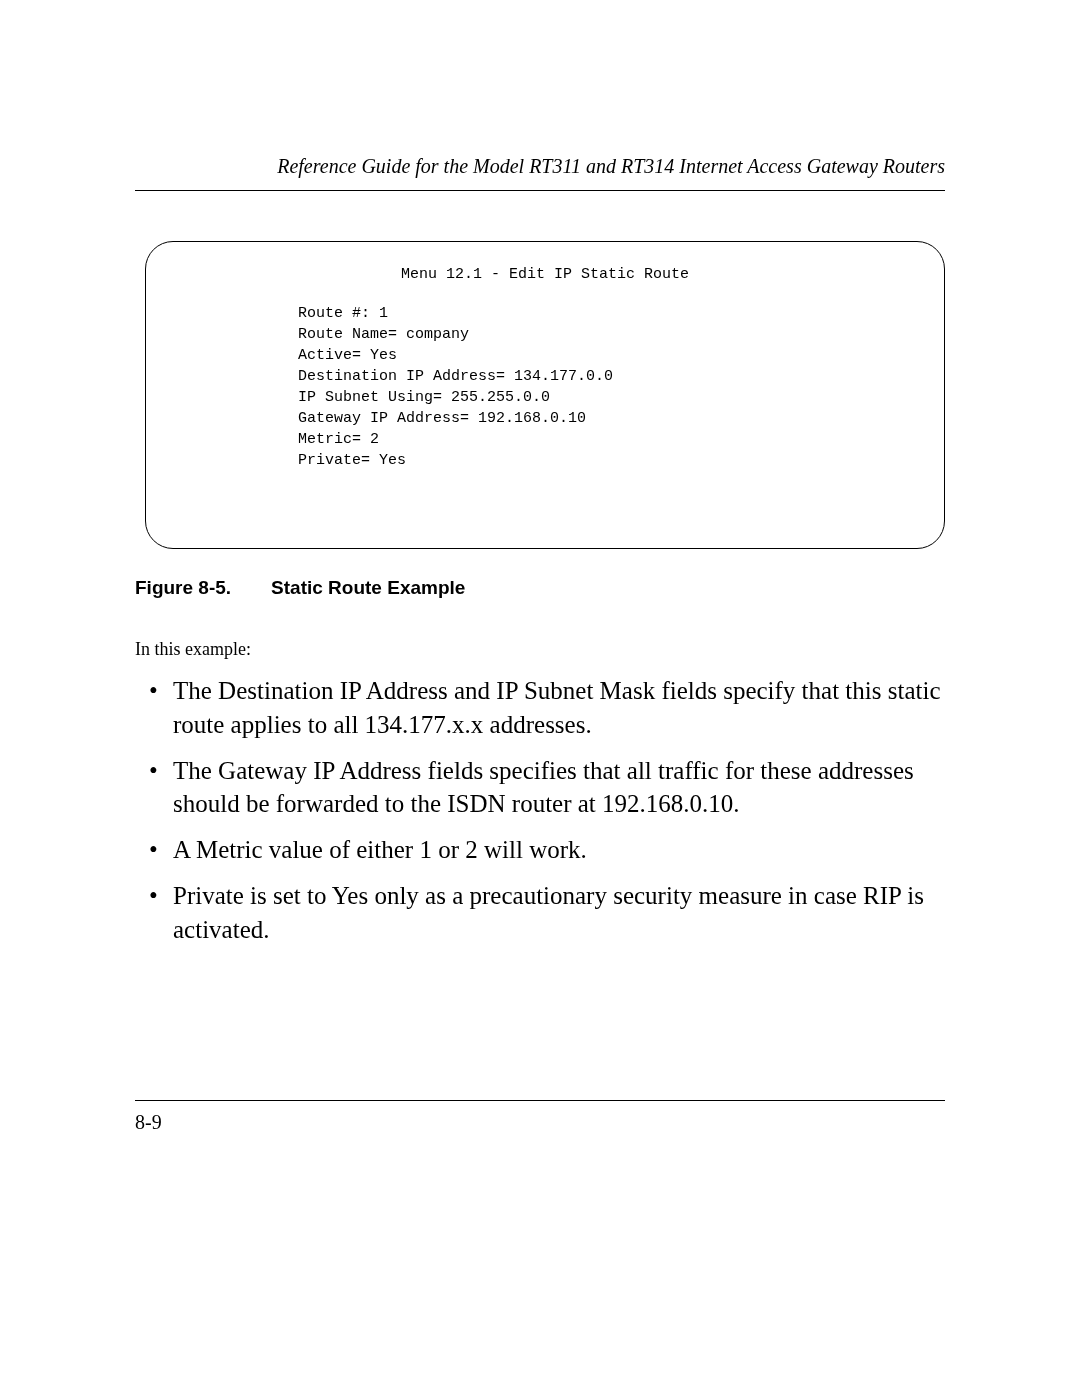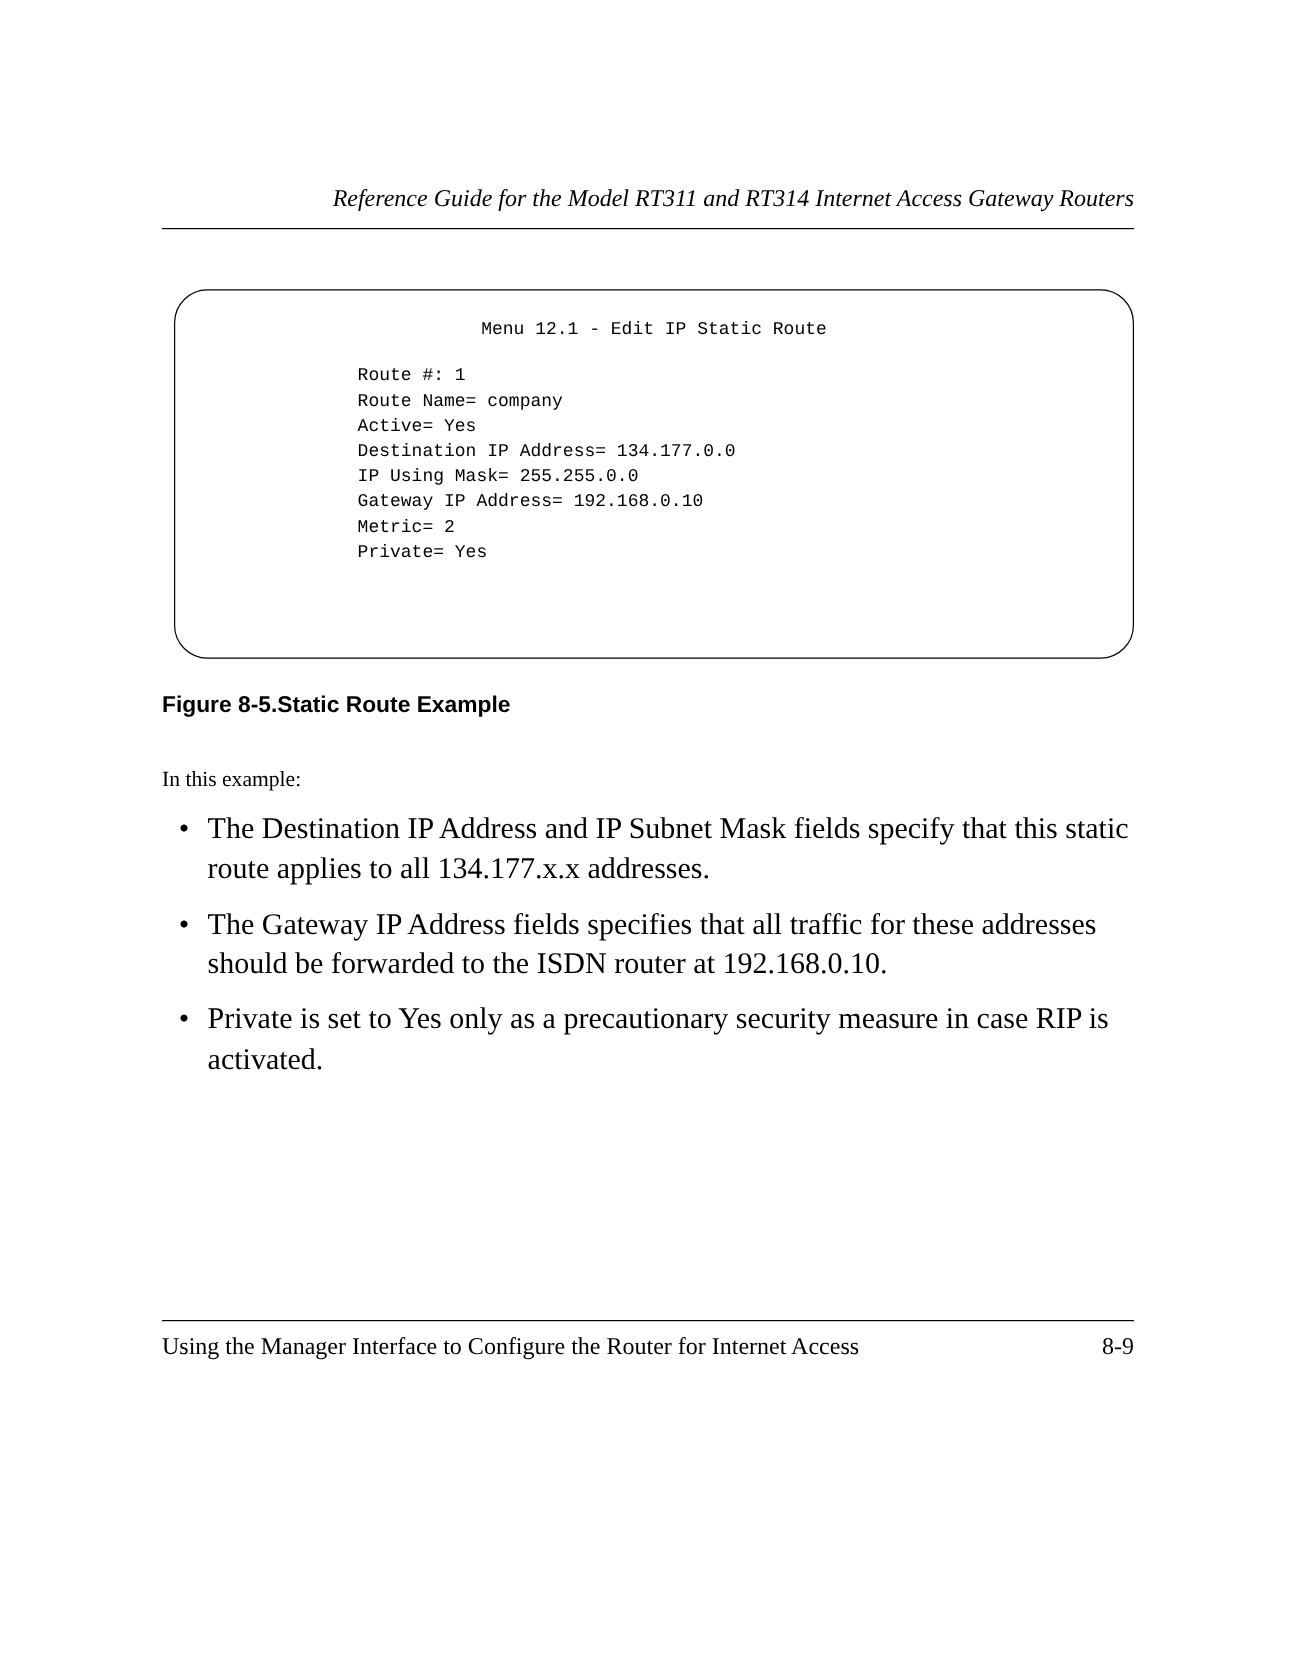--- a/index.html
+++ b/index.html
@@ -50,21 +50,21 @@
   .terminal-box .t-footer {
     white-space: pre;
     margin-left: 120px;
   }
   .figure-caption {
     font-family: Arial, Helvetica, sans-serif;
     font-weight: bold;
     font-size: 19px;
     margin: 12px 0 40px 0;
   }
-  .figure-caption .fig-label { display:inline-block; }
+  .figure-caption .fig-label { display:inline-block; margin-right: 40px; }
   .intro-line {
     font-size: 18px;
     margin: 0 0 14px 0;
   }
   ul.body-list {
     font-size: 25px;
     margin: 0;
     padding-left: 38px;
     list-style: none;
   }
@@ -99,36 +99,36 @@
   <div class="running-header">
     <span>Reference Guide for the Model RT311 and RT314 Internet Access Gateway Routers</span>
   </div>
 
   <div class="terminal-box">
     <div class="t-title">Menu 12.1 - Edit IP Static Route</div>
     <div class="t-body"><span>Route #: 1</span>
 <span>Route Name= company</span>
 <span>Active= Yes</span>
 <span>Destination IP Address= 134.177.0.0</span>
-<span>IP Using Mask= 255.255.0.0</span>
+<span>IP Subnet Using= 255.255.0.0</span>
 <span>Gateway IP Address= 192.168.0.10</span>
 <span>Metric= 2</span>
 <span>Private= Yes</span></div>
   </div>
 
   <div class="figure-caption">
     <span class="fig-label">Figure 8-5.</span><span>Static Route Example</span>
   </div>
 
   <p class="intro-line">In this example:</p>
 
   <ul class="body-list">
     <li><span>The Destination IP Address and IP Subnet Mask fields specify that this static route applies to all 134.177.x.x addresses.</span></li>
     <li><span>The Gateway IP Address fields specifies that all traffic for these addresses should be forwarded to the ISDN router at 192.168.0.10.</span></li>
+    <li><span>A Metric value of either 1 or 2 will work.</span></li>
     <li><span>Private is set to Yes only as a precautionary security measure in case RIP is activated.</span></li>
   </ul>
 
   <div class="footer">
-    <span>Using the Manager Interface to Configure the Router for Internet Access</span>
     <span>8-9</span>
   </div>
 
 </div>
 
 </body></html>

